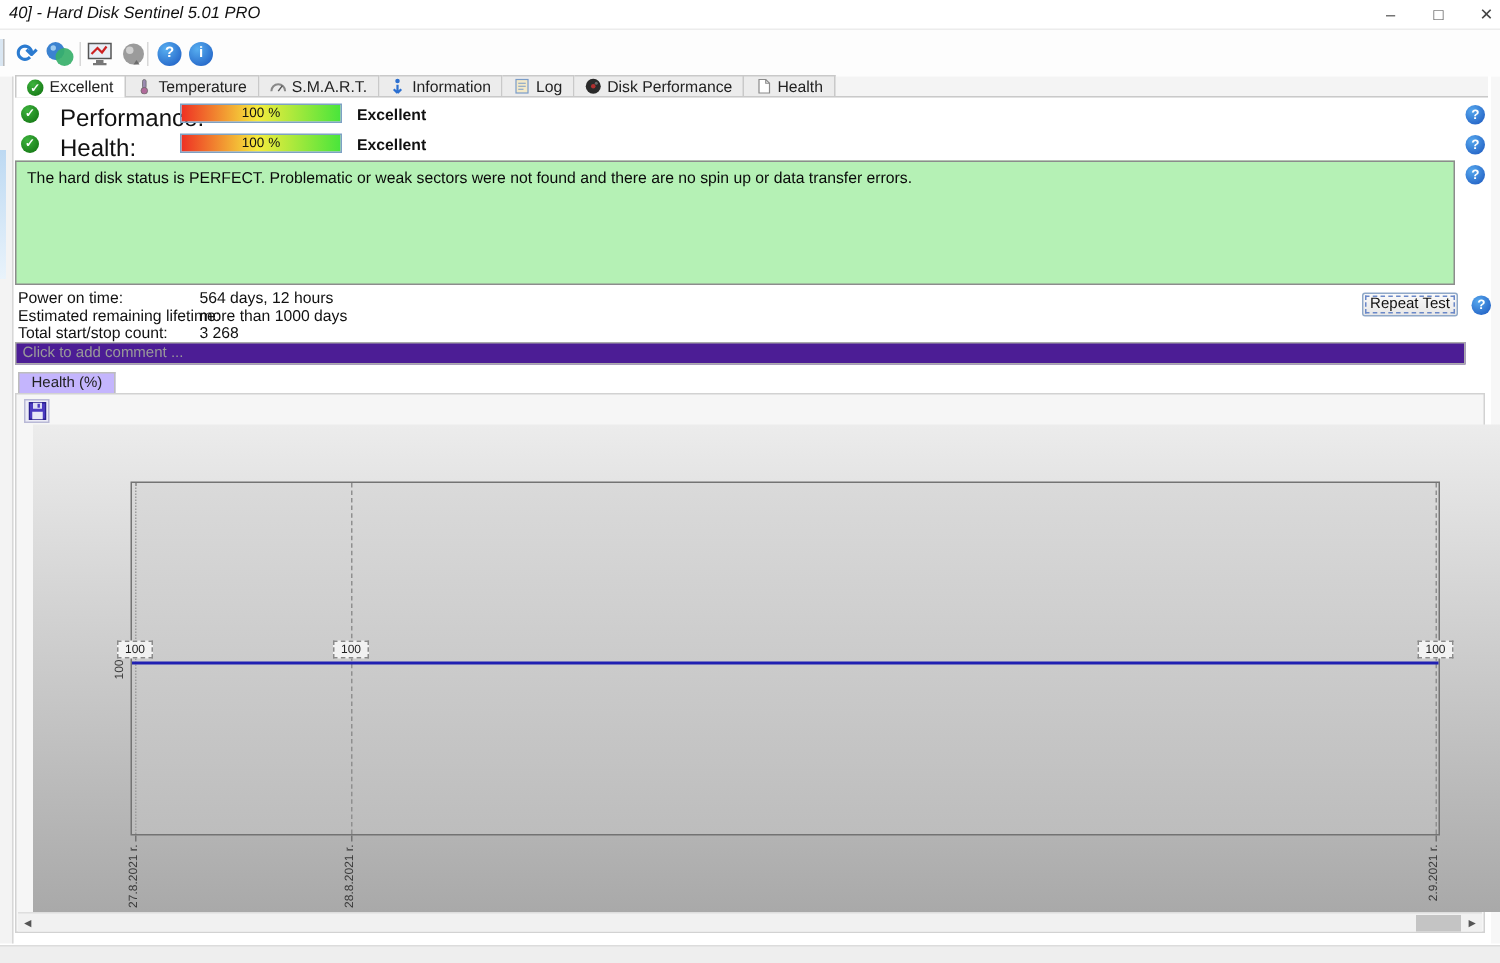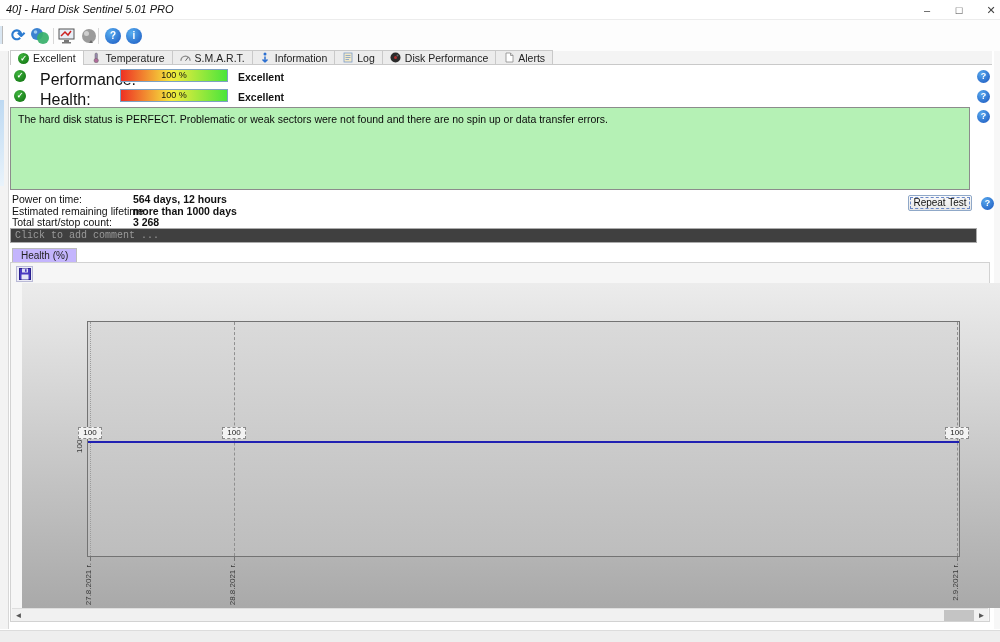--- a/index.html
+++ b/index.html
@@ -40,26 +40,26 @@
 
   
   .greenbox { position:absolute; left:10px; top:107px; width:960px; height:83px; background:#b5f1b5; border:1px solid #8c8c8c; padding:5px 7px; }
   .gb-line1 { font-size:10.5px; color:#0a0a0a; }
   .gb-line2 { font-size:10.5px; font-weight:bold; color:#0a0a0a; margin-top:10px; }
 
   
   .stats { position:absolute; left:12px; top:194px; font-size:10.5px; color:#111; }
   .stat-row { height:11.5px; line-height:11.5px; white-space:nowrap; }
   .stat-label { display:inline-block; width:118px; }
-  .stat-value { font-weight:bold; }
+  .stat-value { font-weight:normal; }
 
   .repeat-btn { position:absolute; left:908px; top:195px; width:64px; height:16px; background:linear-gradient(#fafafa,#e7e7e7); border:1px solid #8fa8c8; outline:1px dashed #6a88c8; outline-offset:-3px; font-size:10px; text-align:center; line-height:14px; color:#111; border-radius:2px; }
 
   
-  .comment { position:absolute; left:10px; top:228px; width:967px; height:15px; border:1px solid #ababab; background:#404040; font-size:10px; color:#999; padding:0 4px; font-family:Liberation Mono, monospace; }
+  .comment { position:absolute; left:10px; top:228px; width:967px; height:15px; border:1px solid #ababab; background:#4c1d95; font-size:10px; color:#999; padding:0 4px; font-family:Liberation Sans, sans-serif; }
   .comment::placeholder { color:#9a9a9a; }
 
   
   .gtab { position:absolute; left:12px; top:248px; height:15px; padding:0 8px; background:#c4b5fd; border:1px solid #bdbdbd; border-bottom:none; font-size:10px; line-height:14px; color:#222; }
   .graphpanel { position:absolute; left:10px; top:262px; width:980px; height:360px; background:#f6f6f6; border:1px solid #d2d2d2; }
   .save-btn { position:absolute; left:5px; top:3px; width:17px; height:16px; background:#ececf6; border:1px solid #b9b9d6; display:flex; align-items:center; justify-content:center; }
   .grad-area { position:absolute; left:0px; top:20px; width:978px; height:325px; background:linear-gradient(#ececec,#a9a9a9);margin-left:11px; }
 
   .plot { position:absolute; left:65px; top:38px; width:873px; height:236px; border:1px solid #737373; background:linear-gradient(#dadada,#bdbdbd); }
   .gridline { position:absolute; top:0; bottom:0; width:0; border-left:1px dashed #8f8f8f; }
@@ -195,21 +195,21 @@
       </span>
       <span>Disk Performance</span>
     </div>
     <div class="tab">
       <span class="ticon">
         <svg width="10" height="11" viewBox="0 0 10 11">
             <path d="M2 1 L6.5 1 L9 3.5 L9 10 L2 10 Z" fill="#fff" stroke="#8a8a8a" stroke-width="0.8"></path>
             <path d="M6.5 1 L6.5 3.5 L9 3.5" fill="none" stroke="#8a8a8a" stroke-width="0.8"></path>
           </svg>
       </span>
-      <span>Alerts</span>
+      <span>Health</span>
     </div>
   </div>
 
   <div class="orow" style="top:70px;">
     <span class="checkdot">✓</span>
     <span class="orow-label">Performance:</span>
     <span class="meter">100 %</span>
     <span class="status-word">Excellent</span>
     <span class="qicon q-abs" style="left:967px; top:0;">?</span>
   </div>

